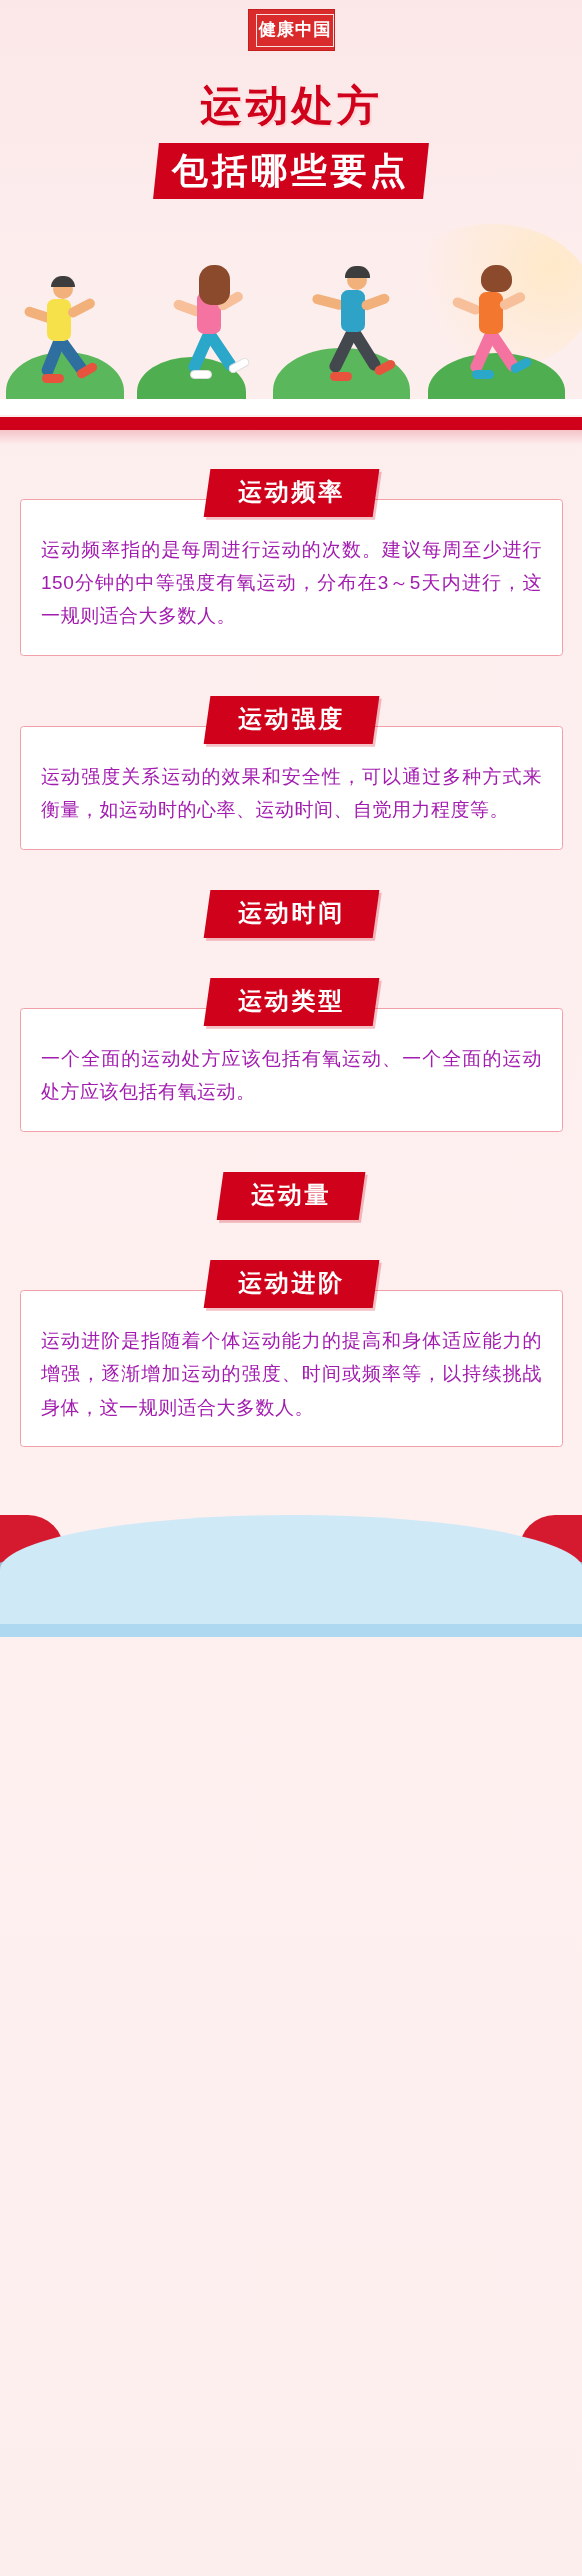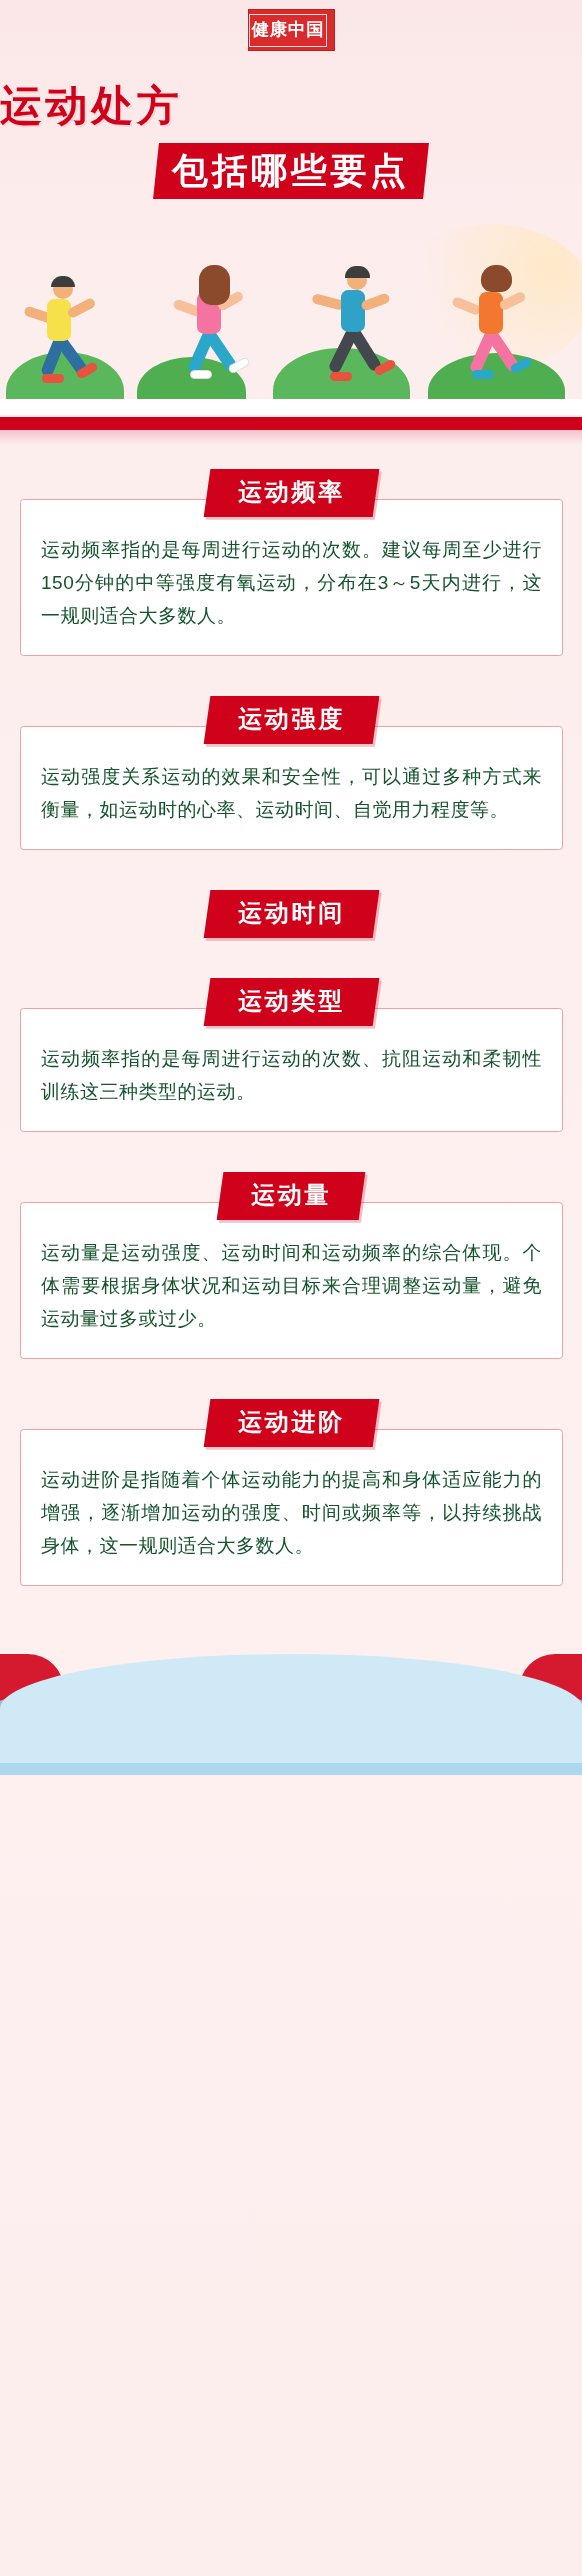--- a/index.html
+++ b/index.html
@@ -21,21 +21,21 @@
     display: flex;
     justify-content: center;
     padding-top: 9px;
   }
   .logo {
     width: 87px;
     height: 42px;
     background: #d92b2b;
     border: 1.8px solid #c31f1f;
     display: flex;
-    align-items: flex-start;
+    align-items: flex-end;
     justify-content: center;
     flex-direction: column;
     position: relative;
   }
   .logo-inner {
     border: 0.9px solid rgba(255,255,255,.85);
     width: 78px;
     height: 33px;
     display: flex;
     align-items: center;
@@ -45,20 +45,21 @@
     color: #fff;
     font-size: 17.3px;
     font-weight: bold;
     letter-spacing: 0.9px;
     line-height: 1;
   }
 
   
   .title-block {
     margin-top: 31px;
+    text-align: center;
     position: relative;
     z-index: 3;
   }
   .title-line1 {
     font-size: 42px;
     font-weight: bold;
     color: #d0021b;
     letter-spacing: 3.6px;
     line-height: 1.15;
     text-shadow: 1.8px 1.8px 0 #ffd9d9;
@@ -202,21 +203,21 @@
   }
   .card-head span { display:inline-block; transform: skewX(8deg); }
   .card-body {
     margin-top: -18px;
     background: #ffffff;
     border: 1.8px solid #f0a0a6;
     border-radius: 3.6px;
     padding: 33px 20px 22px 20px;
     font-size: 19px;
     line-height: 1.75;
-    color: #14532d;
+    color: #a21caf;
     letter-spacing: 0.5px;
     text-align: justify;
   }
 
   
   .footer {
     position: relative;
     height: 137px;
     margin-top: 9px;
   }
@@ -345,28 +346,27 @@
     <div class="card">
       <div class="card-head-wrap">
         <div class="card-head"><span>运动时间</span></div>
       </div>
     </div>
 
     <div class="card">
       <div class="card-head-wrap">
         <div class="card-head"><span>运动类型</span></div>
       </div>
-      <div class="card-body">运动频率指的是每周进行运动的次数、抗阻运动和柔韧性训练这三种类型的运动。</div>
+      <div class="card-body">一个全面的运动处方应该包括有氧运动、一个全面的运动处方应该包括有氧运动。</div>
     </div>
 
     <div class="card">
       <div class="card-head-wrap">
         <div class="card-head"><span>运动量</span></div>
       </div>
-      <div class="card-body">运动量是运动强度、运动时间和运动频率的综合体现。个体需要根据身体状况和运动目标来合理调整运动量，避免运动量过多或过少。</div>
     </div>
 
     <div class="card">
       <div class="card-head-wrap">
         <div class="card-head"><span>运动进阶</span></div>
       </div>
       <div class="card-body">运动进阶是指随着个体运动能力的提高和身体适应能力的增强，逐渐增加运动的强度、时间或频率等，以持续挑战身体，这一规则适合大多数人。</div>
     </div>
 
   </div>

